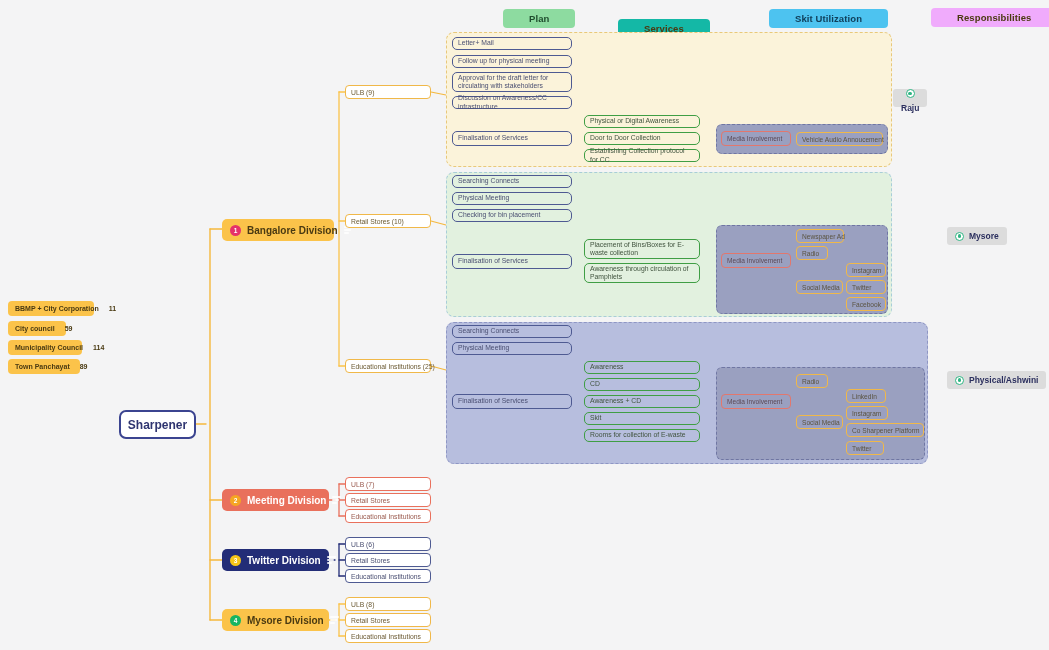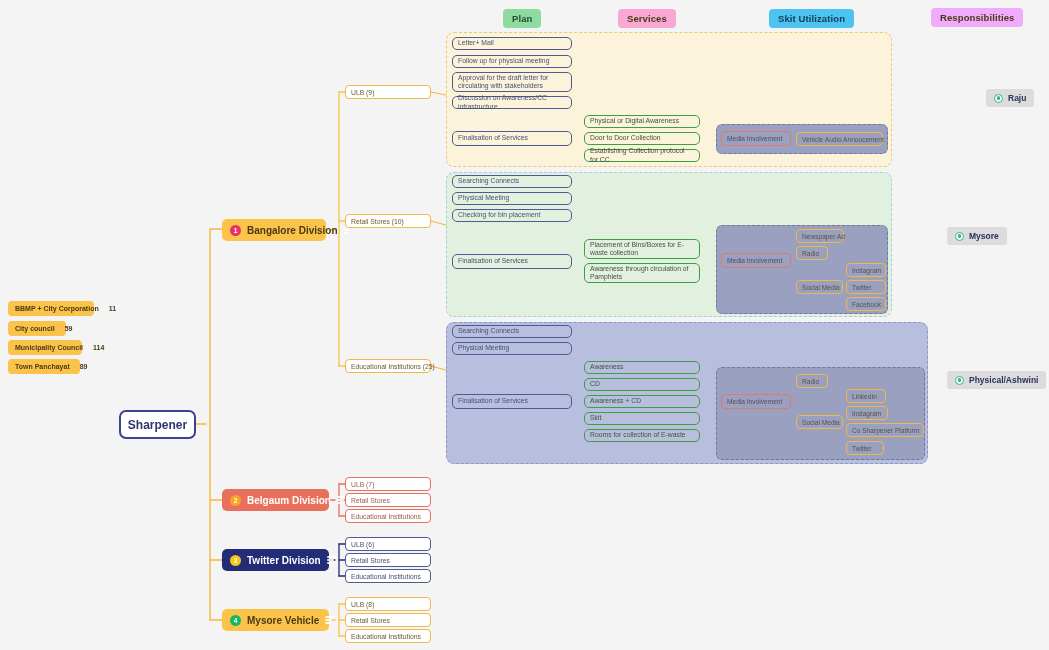--- a/index.html
+++ b/index.html
@@ -14,21 +14,21 @@
   }
   #canvas { position:absolute; inset:0; }
   svg.links { position:absolute; left:0; top:0; width:1049px; height:650px; pointer-events:none; }
 
   
   .col-header {
     position:absolute;
     font-size:9.5px;
     font-weight:bold;
     color:#2b2f5e;
-    padding:4px 9px;
+    padding:4px 26px;
     border-radius:4px;
     white-space:nowrap;
     letter-spacing:.1px;
   }
 
   
   .root-node {
     position:absolute;
     left:119px; top:410px;
     width:77px; height:29px;
@@ -267,55 +267,55 @@
       <path d="M 848 396 L 846 396" fill="none" stroke="#f0b849" stroke-width="1.1" stroke-linecap="round"></path>
       <path d="M 848 413 L 846 413" fill="none" stroke="#f0b849" stroke-width="1.1" stroke-linecap="round"></path>
       <path d="M 848 430 L 846 430" fill="none" stroke="#f0b849" stroke-width="1.1" stroke-linecap="round"></path>
       <path d="M 848 448 L 846 448" fill="none" stroke="#f0b849" stroke-width="1.1" stroke-linecap="round"></path>
       <path d="M 431 92 L 446 95" fill="none" stroke="#f5b83d" stroke-width="1.2" stroke-linecap="round"></path>
       <path d="M 431 221 L 446 225" fill="none" stroke="#f5b83d" stroke-width="1.2" stroke-linecap="round"></path>
       <path d="M 431 366 L 446 370" fill="none" stroke="#f5b83d" stroke-width="1.2" stroke-linecap="round"></path>
     </svg>
   <div id="layer">
       <div class="col-header" style="left: 503px; top: 9px; background: rgb(141, 219, 160); color: rgb(31, 77, 46);">Plan</div>
-      <div class="col-header" style="left: 618px; top: 9px; background: #f9a8d4; color: rgb(74, 58, 18);">Services</div>
+      <div class="col-header" style="left: 618px; top: 19px; background: #14b8a6; color: rgb(74, 58, 18);">Services</div>
       <div class="col-header" style="left: 769px; top: 9px; background: rgb(77, 195, 240); color: rgb(16, 64, 92);">Skit Utilization</div>
       <div class="col-header" style="left: 931px; top: 8px; background: #f0abfc; color: rgb(74, 58, 18);">Responsibilities</div>
       <div class="root-node">Sharpener</div>
       <div class="legend-chip" style="left: 8px; top: 301px; width: 86px;">
         <span class="lg-label">BBMP + City Corporation</span>
         <span class="lg-count">11</span>
       </div>
       <div class="legend-chip" style="left: 8px; top: 321px; width: 58px;">
         <span class="lg-label">City council</span>
         <span class="lg-count">59</span>
       </div>
       <div class="legend-chip" style="left: 8px; top: 340px; width: 74px;">
         <span class="lg-label">Municipality Council</span>
         <span class="lg-count">114</span>
       </div>
       <div class="legend-chip" style="left: 8px; top: 359px; width: 72px;">
         <span class="lg-label">Town Panchayat</span>
         <span class="lg-count">89</span>
       </div>
-      <div class="division" style="left: 222px; top: 219px; width: 104px; background: rgb(251, 195, 74); color: rgb(74, 58, 18);">
+      <div class="division" style="left: 222px; top: 219px; width: 112px; background: rgb(251, 195, 74); color: rgb(74, 58, 18);">
         <span class="badge" style="background: rgb(229, 50, 106);">1</span>
         <span class="dv-label">Bangalore Division</span>
         <span class="menu-ico">
           <i></i>
           <i></i>
           <i></i>
         </span>
       </div>
       <div class="pill" style="left: 345px; top: 85px; width: 86px; border-color: rgb(240, 184, 73); color: rgb(107, 90, 51);">ULB (9)</div>
       <div class="pill" style="left: 345px; top: 214px; width: 86px; border-color: rgb(240, 184, 73); color: rgb(107, 90, 51);">Retail Stores (10)</div>
       <div class="pill" style="left: 345px; top: 359px; width: 86px; border-color: rgb(240, 184, 73); color: rgb(107, 90, 51);">Educational Institutions (25)</div>
       <div class="division" style="left: 222px; top: 489px; width: 107px; background: rgb(233, 112, 92); color: rgb(255, 255, 255);">
         <span class="badge" style="background: rgb(245, 166, 35);">2</span>
-        <span class="dv-label">Belgaum Division</span>
+        <span class="dv-label">Meeting Division</span>
         <span class="menu-ico">
           <i></i>
           <i></i>
           <i></i>
         </span>
       </div>
       <div class="pill" style="left: 345px; top: 477px; width: 86px; border-color: rgb(233, 112, 92); color: rgb(154, 90, 78);">ULB (7)</div>
       <div class="pill" style="left: 345px; top: 493px; width: 86px; border-color: rgb(233, 112, 92); color: rgb(154, 90, 78);">Retail Stores</div>
       <div class="pill" style="left: 345px; top: 509px; width: 86px; border-color: rgb(233, 112, 92); color: rgb(154, 90, 78);">Educational Institutions</div>
       <div class="division" style="left: 222px; top: 549px; width: 107px; background: rgb(35, 45, 119); color: rgb(255, 255, 255);">
@@ -325,21 +325,21 @@
           <i></i>
           <i></i>
           <i></i>
         </span>
       </div>
       <div class="pill" style="left: 345px; top: 537px; width: 86px; border-color: rgb(78, 90, 146); color: rgb(74, 79, 114);">ULB (6)</div>
       <div class="pill" style="left: 345px; top: 553px; width: 86px; border-color: rgb(78, 90, 146); color: rgb(74, 79, 114);">Retail Stores</div>
       <div class="pill" style="left: 345px; top: 569px; width: 86px; border-color: rgb(78, 90, 146); color: rgb(74, 79, 114);">Educational Institutions</div>
       <div class="division" style="left: 222px; top: 609px; width: 107px; background: rgb(251, 195, 74); color: rgb(74, 58, 18);">
         <span class="badge" style="background: rgb(25, 181, 98);">4</span>
-        <span class="dv-label">Mysore Vehicle</span>
+        <span class="dv-label">Mysore Division</span>
         <span class="menu-ico">
           <i></i>
           <i></i>
           <i></i>
         </span>
       </div>
       <div class="pill" style="left: 345px; top: 597px; width: 86px; border-color: rgb(240, 184, 73); color: rgb(107, 90, 51);">ULB (8)</div>
       <div class="pill" style="left: 345px; top: 613px; width: 86px; border-color: rgb(240, 184, 73); color: rgb(107, 90, 51);">Retail Stores</div>
       <div class="pill" style="left: 345px; top: 629px; width: 86px; border-color: rgb(240, 184, 73); color: rgb(107, 90, 51);">Educational Institutions</div>
       <div class="panel yellow" style="left: 446px; top: 32px; width: 446px; height: 135px;"></div>
@@ -347,21 +347,21 @@
       <div class="plan-box" style="left: 452px; top: 55px; height: 13px;">Follow up for physical meeting</div>
       <div class="plan-box" style="left: 452px; top: 72px; height: 20px;">Approval for the draft letter for circulating with stakeholders</div>
       <div class="plan-box" style="left: 452px; top: 96px; height: 13px;">Discussion on Awareness/CC infrastructure</div>
       <div class="plan-box" style="left: 452px; top: 131px; height: 15px;">Finalisation of Services</div>
       <div class="svc-box" style="left: 584px; top: 115px; height: 13px;">Physical or Digital Awareness</div>
       <div class="svc-box" style="left: 584px; top: 132px; height: 13px;">Door to Door Collection</div>
       <div class="svc-box" style="left: 584px; top: 149px; height: 13px;">Establishing Collection protocol for CC</div>
       <div class="media-panel" style="left: 716px; top: 124px; width: 172px; height: 30px;"></div>
       <div class="media-root" style="left: 721px; top: 131px; width: 70px;">Media Involvement</div>
       <div class="media-node" style="left: 796px; top: 132px; width: 87px;">Vehicle Audio Annoucement</div>
-      <div class="resp" style="left: 986px; top: 89px;">
+      <div class="resp" style="left: 893px; top: 89px; flex-direction: column;">
         <span class="avatar"></span>
         <span>Raju</span>
       </div>
       <div class="panel green" style="left: 446px; top: 172px; width: 446px; height: 145px;"></div>
       <div class="plan-box" style="left: 452px; top: 175px; height: 13px;">Searching Connects</div>
       <div class="plan-box" style="left: 452px; top: 192px; height: 13px;">Physical Meeting</div>
       <div class="plan-box" style="left: 452px; top: 209px; height: 13px;">Checking for bin placement</div>
       <div class="plan-box" style="left: 452px; top: 254px; height: 15px;">Finalisation of Services</div>
       <div class="svc-box" style="left: 584px; top: 239px; height: 20px;">Placement of Bins/Boxes for E-waste collection</div>
       <div class="svc-box" style="left: 584px; top: 263px; height: 20px;">Awareness through circulation of Pamphlets</div>

